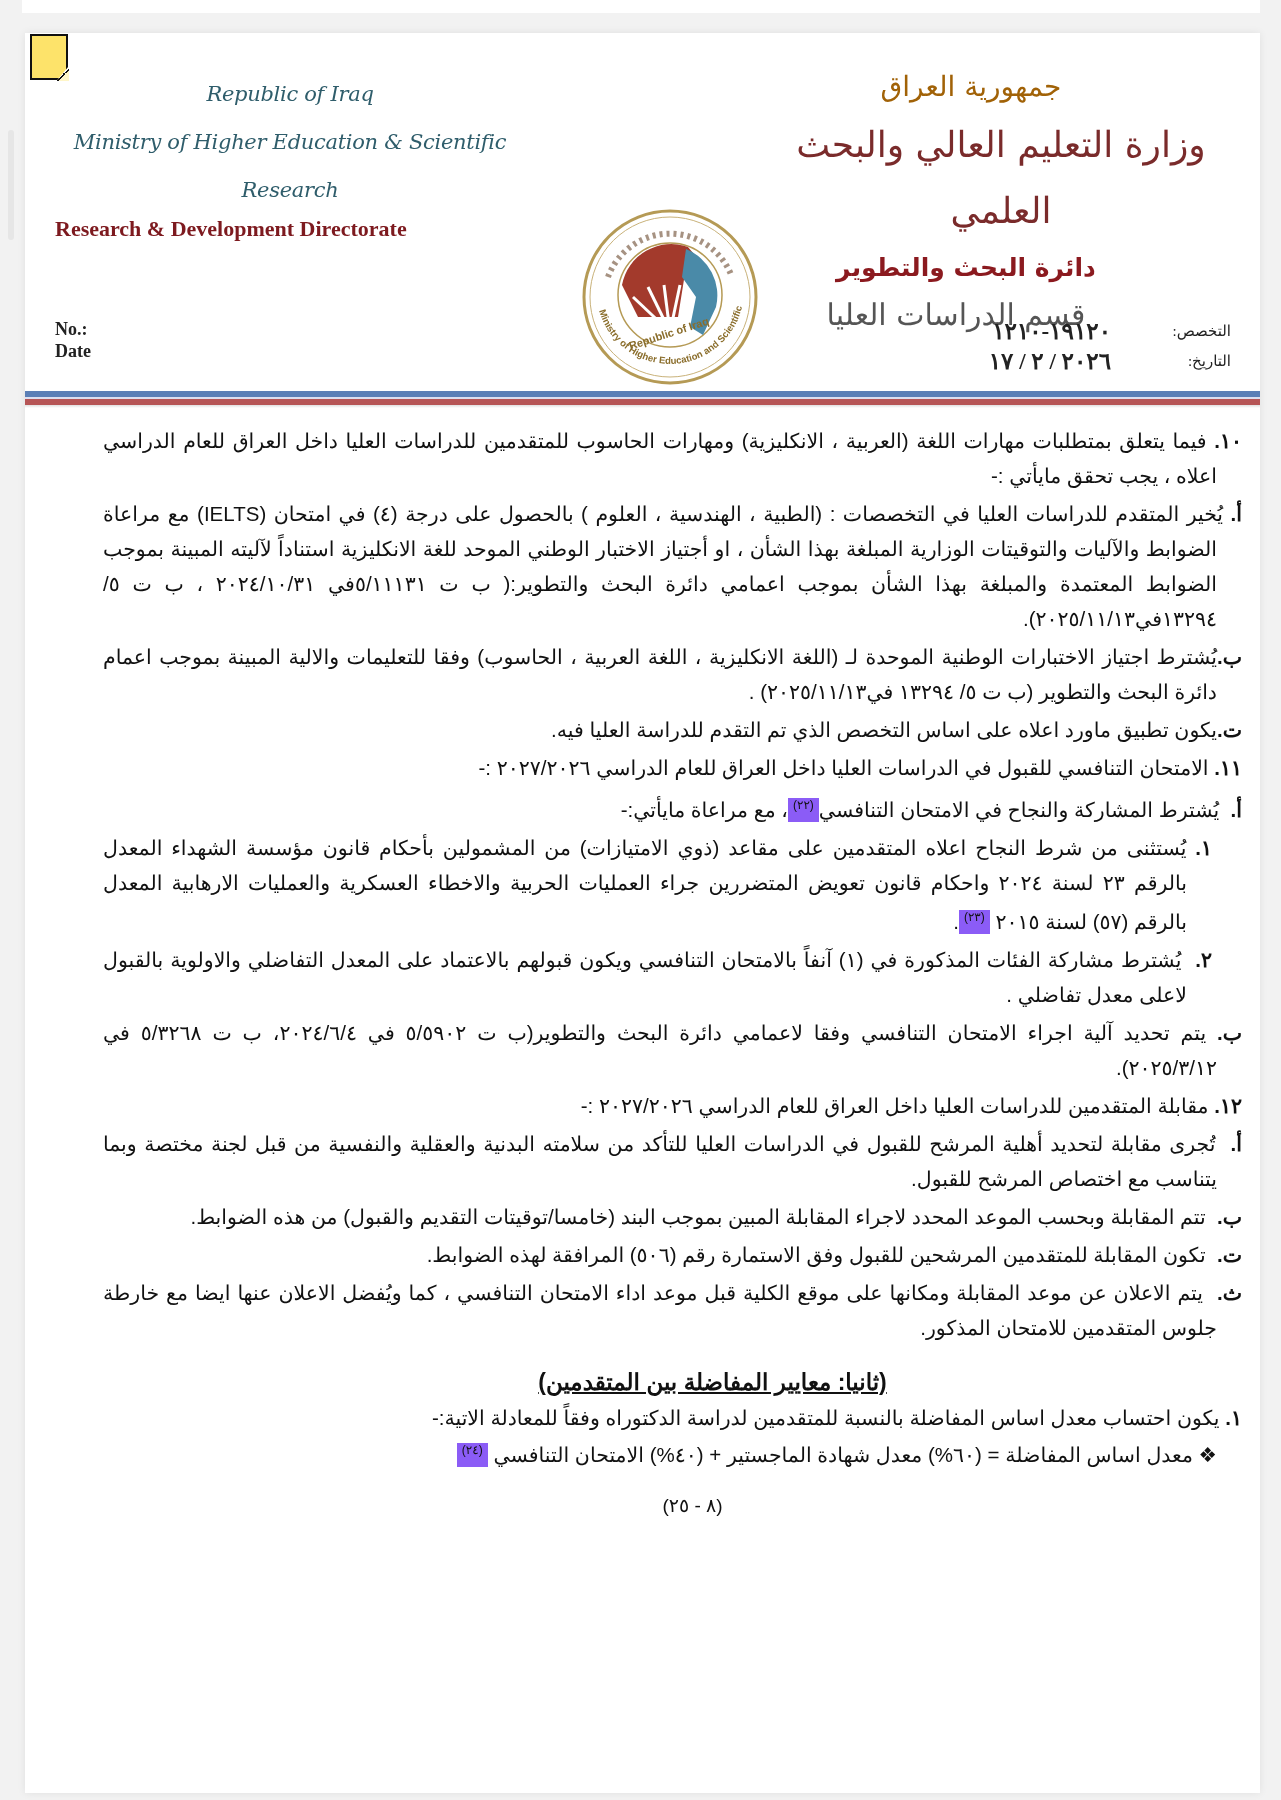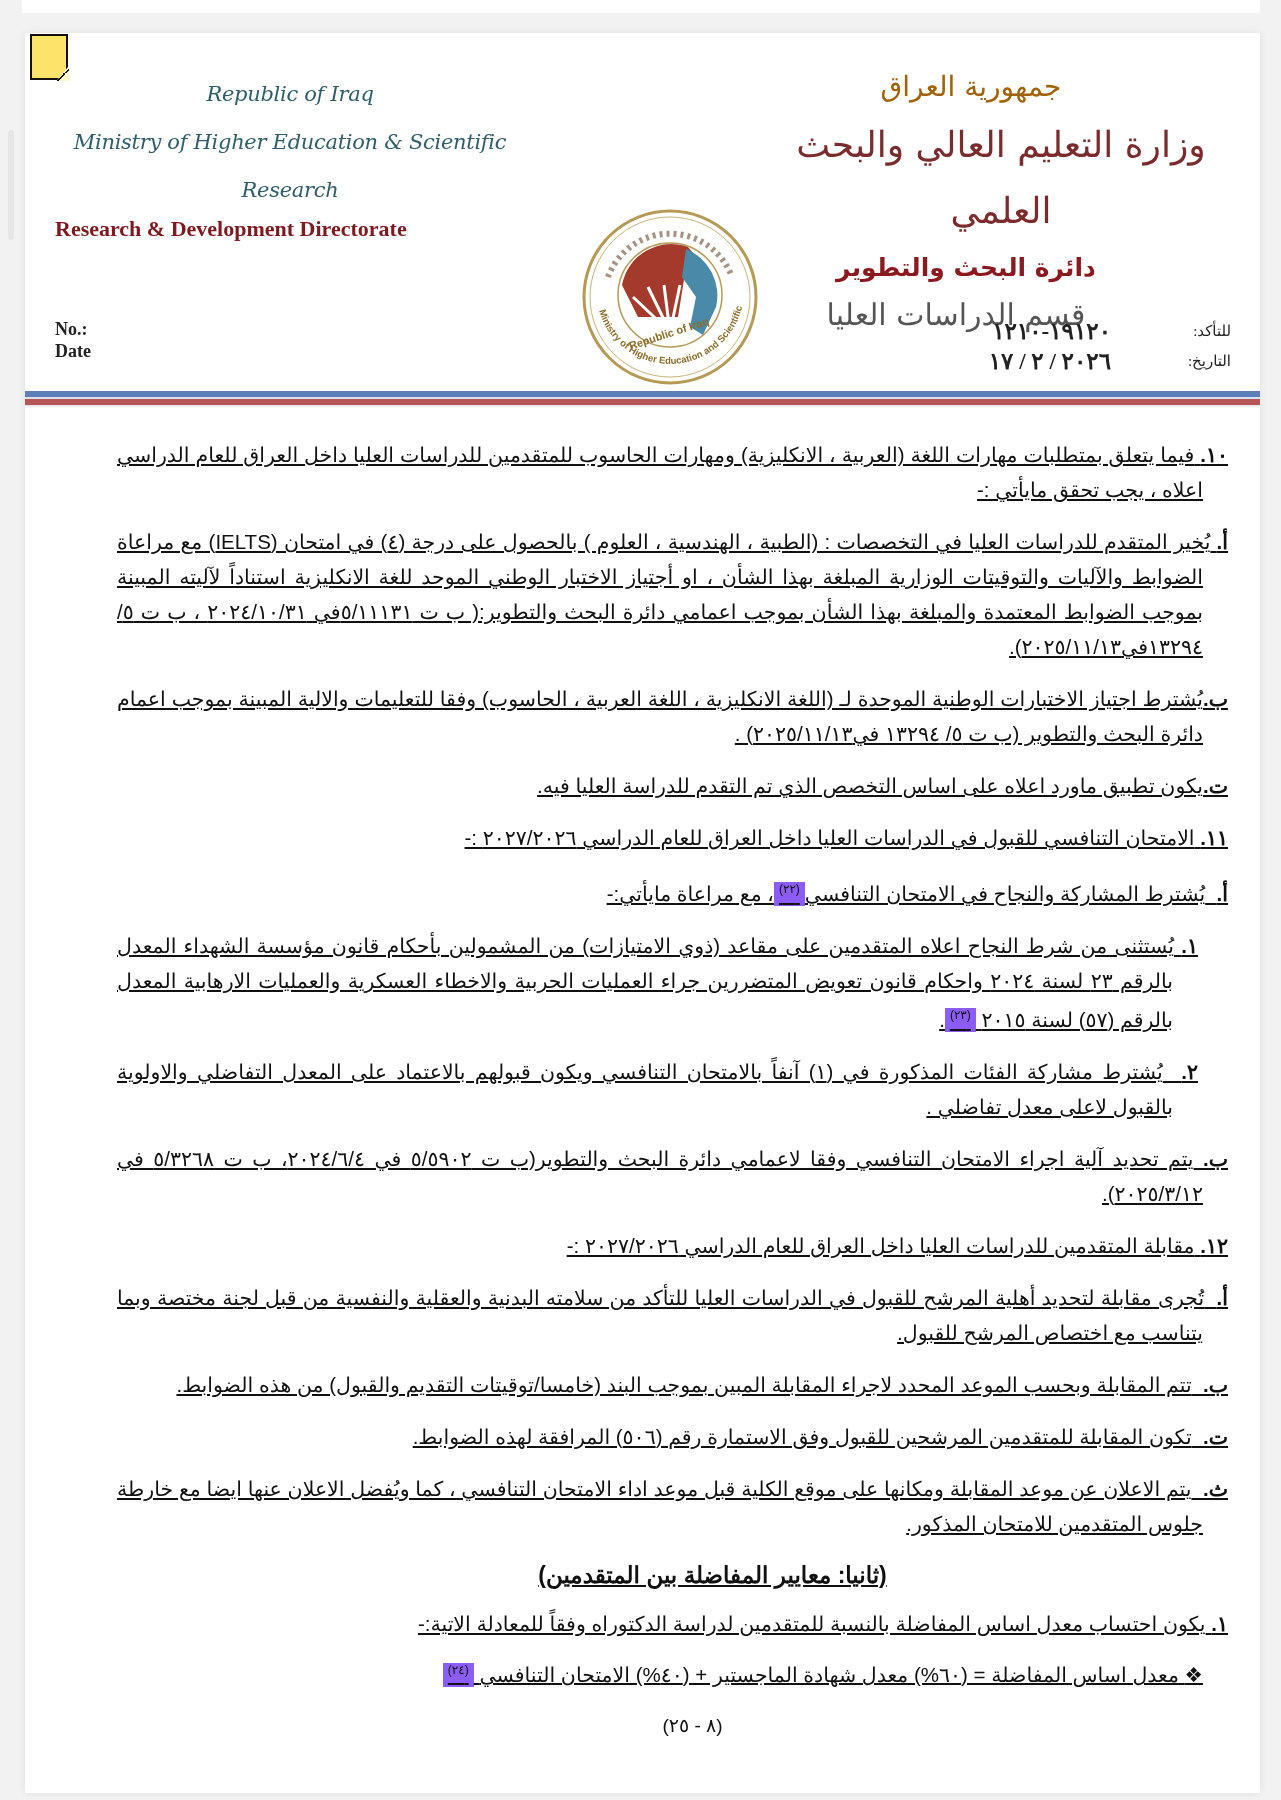--- a/index.html
+++ b/index.html
@@ -77,31 +77,31 @@
   .divider .red { height: 6px; background: #b65556; }
   .divider .shadow { height: 3px; background: linear-gradient(#e0e0e0, transparent); }
 
   
   .body-text {
     position: absolute; left: 100px; top: 420px; width: 1145px;
     direction: rtl; text-align: justify;
     font-family: "Liberation Sans", sans-serif; font-size: 20.5px; color: #111;
     line-height: 35px;
   }
-  .para { margin: 17px; text-decoration: underline; }
+  .para { margin: 3px; }
   .indent1 { padding-right: 25px; }
   .hang1 { padding-right: 25px; text-indent: -25px; }
   .hang2 { padding-right: 55px; text-indent: -25px; }
   .num { font-weight: bold; }
   .fn {
     background: #8b5cf6; font-size: 12px; vertical-align: super; padding: 0 5px 10px 5px;
   }
   .heading {
     text-align: center; font-weight: bold; text-decoration: underline; font-size: 23px;
-    margin: 10px 0 4px 0; padding-left: 80px;
+    margin: 20px 0 4px 0; padding-left: 80px;
   }
   .page-num { text-align: center; font-size: 19px; padding-left: 40px; }
 </style>
 </head>
 <body>
 
 <div class="top-strip"></div>
 <div class="left-scroll"></div>
 
 <div class="page"></div>
@@ -143,21 +143,21 @@
 </div>
 
 <div class="ar-block">
   <p class="ar-republic">جمهورية العراق</p>
   <p class="ar-ministry">وزارة التعليم العالي والبحث العلمي</p>
   <p class="ar-dir">دائرة البحث والتطوير</p>
   <p class="ar-dept">قسم الدراسات العليا</p>
 </div>
 <div class="ref">
   <div class="ref-row">
-    <span class="ref-label">للتأكد:</span>
+    <span class="ref-label">التخصص:</span>
     <span class="ref-val">١٩١٢٠-١٢١٠</span>
   </div>
   <div class="ref-row">
     <span class="ref-label">التاريخ:</span>
     <span class="ref-val">٢٠٢٦ / ٢ / ١٧</span>
   </div>
 </div>
 
 <div class="divider">
   <div class="blue"></div>

